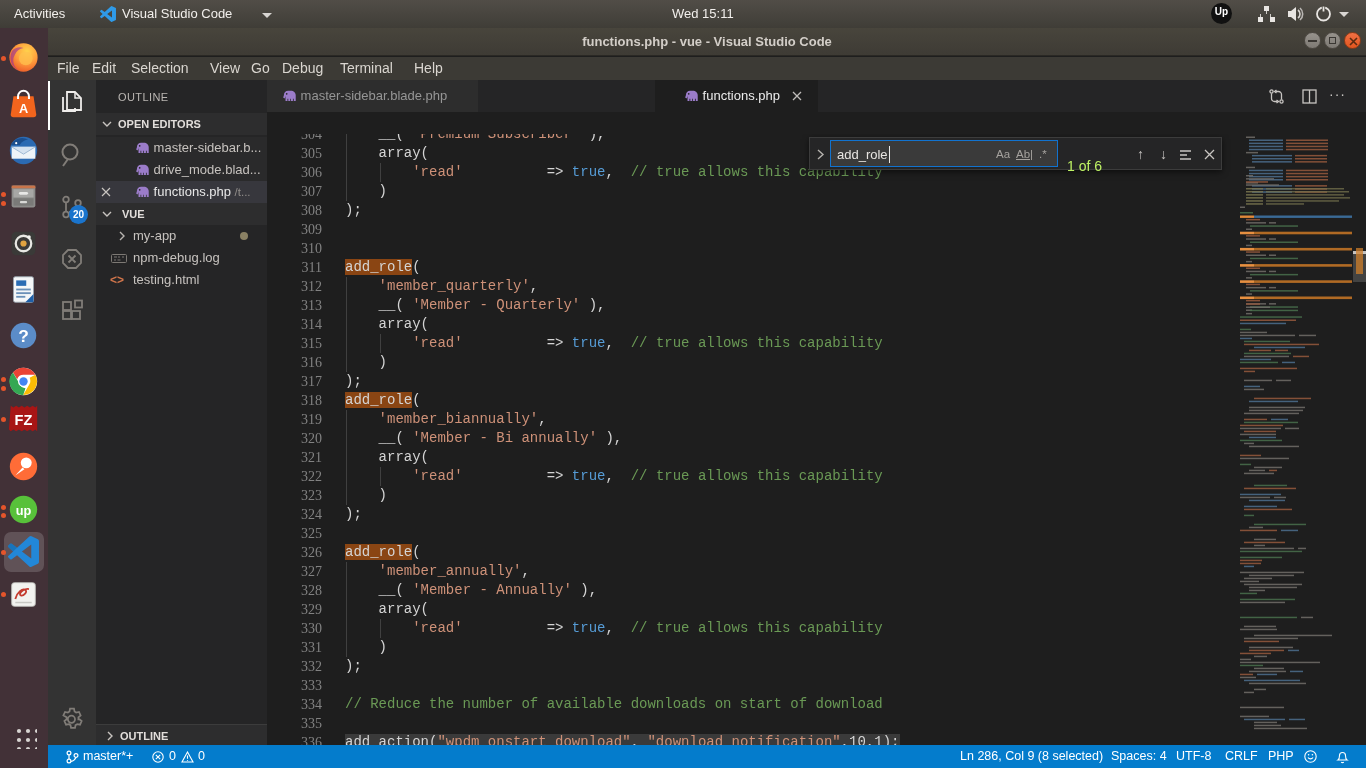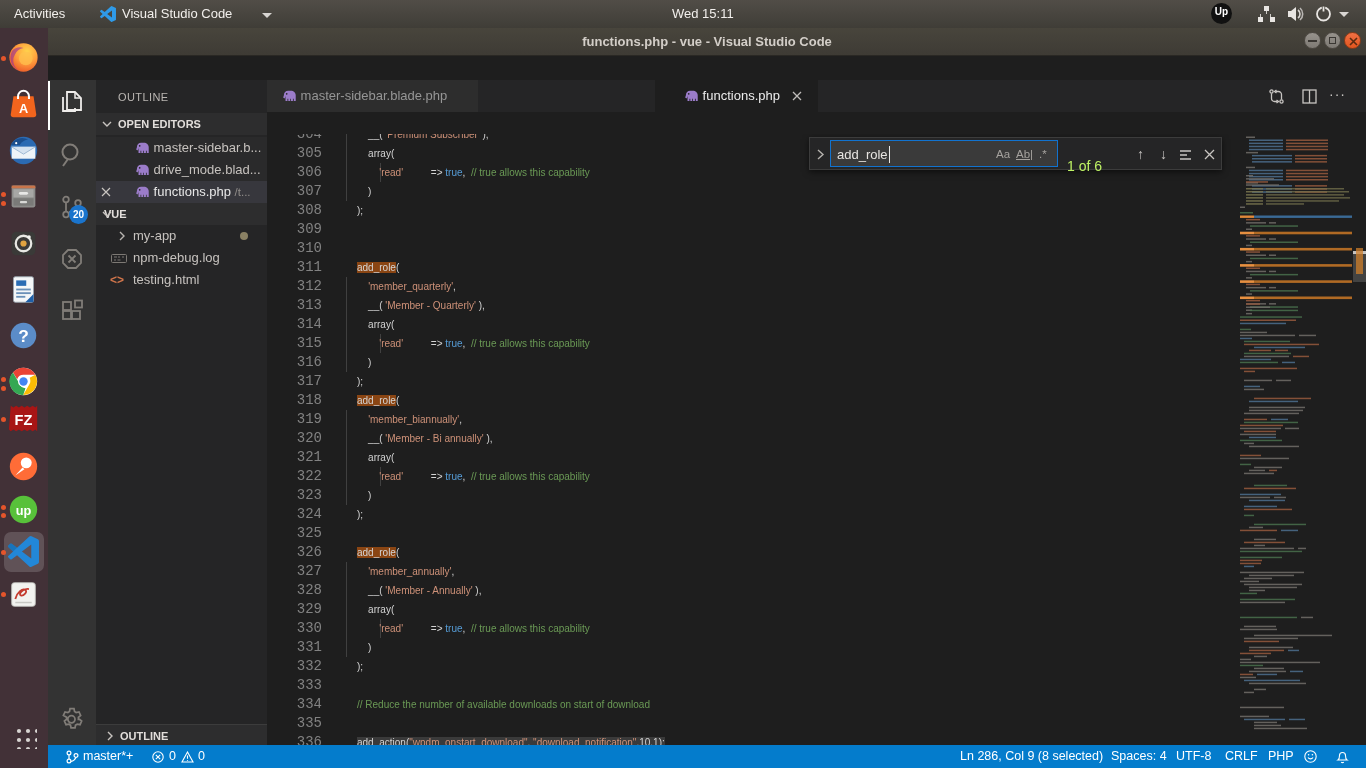--- a/index.html
+++ b/index.html
@@ -25,22 +25,22 @@
 #sidebar{position:absolute;left:48px;top:52px;width:171px;height:665px;background:#252526;color:#c6c2be;font-size:13px}
 .srow{position:absolute;left:0;width:171px;height:22px;line-height:22px;white-space:nowrap;overflow:hidden}
 .shdr{font-size:11px;font-weight:bold;color:#e2dedb}
 
 #editor{position:absolute;left:219px;top:52px;width:1099px;height:665px;background:#1e1e1e}
 #tabbar{position:absolute;left:0;top:0;width:1099px;height:32px;background:#252526}
 .tab{position:absolute;top:0;height:32px;background:#2d2d2d;border-right:1px solid #252526;color:#969696;font-size:13px}
 .tab .lbl{position:absolute;top:0;line-height:32px}
 #crumbs{position:absolute;left:0;top:32px;width:1099px;height:22px;background:#1e1e1e;color:#9d9a97;font-size:12px;line-height:22px}
 #codearea{position:absolute;left:0;top:54px;width:1099px;height:611px;overflow:hidden}
-#gutter{position:absolute;left:0;top:-9.5px;width:55px;text-align:right;font-family:Liberation Mono, monospace;font-size:14px;line-height:19px;color:#828282;white-space:pre}
-#codetxt{position:absolute;left:90px;top:-9.5px;font-family:Liberation Sans, sans-serif;font-size:10px;line-height:19px;color:#d4d4d4;white-space:pre}
+#gutter{position:absolute;left:0;top:-9.5px;width:55px;text-align:right;font-family:Liberation Serif, serif;font-size:14px;line-height:19px;color:#828282;white-space:pre}
+#codetxt{position:absolute;left:78px;top:-9.5px;font-family:Liberation Mono, monospace;font-size:14px;line-height:19px;color:#d4d4d4;white-space:pre}
 #codetxt .s{color:#ce9178}#codetxt .k{color:#569cd6}#codetxt .c{color:#6a9955}
 #codetxt .m{background:#8a4513}
 #codetxt .band{background:#3a3a3a}
 .guide{position:absolute;width:1px;background:#404040}
 
 #find{position:absolute;left:542px;top:3px;width:413px;height:33px;background:#252526;border:1px solid #3c3c3c;box-shadow:0 2px 6px rgba(0,0,0,.55);color:#c9c5c1;font-size:13px}
 #findinput{position:absolute;left:20px;top:2px;width:228px;height:27px;background:#3a3a3a;border:1px solid #1273cf;line-height:27px;color:#e8e5e2}
 
 #statusbar{position:absolute;left:0;top:717px;width:1318px;height:23px;background:#047ccc;color:#fff;font-size:12.5px}
 #statusbar span{position:absolute;top:0;line-height:23px}
@@ -194,20 +194,30 @@
         <i></i>
       </div>
 <div class="wbtn" style="left:1276px">
         <i style="left:4px;top:4px;width:7px;height:7px;background:none;border:1.5px solid #3a3733"></i>
       </div>
 <div class="wbtn" style="left:1296px;background:linear-gradient(#f07044,#e2561f);border-color:#8e3b17">
         <svg style="position:absolute;left:3px;top:3px" width="11" height="11" viewBox="0 0 11 11">
           <path d="M2 2 L9 9 M9 2 L2 9" stroke="#5a2a10" stroke-width="1.6"></path>
         </svg>
       </div>
+</div>
+<div id="menubar">
+<span style="left:9px">File</span>
+<span style="left:44px">Edit</span>
+<span style="left:83px">Selection</span>
+<span style="left:162px">View</span>
+<span style="left:203px">Go</span>
+<span style="left:234px">Debug</span>
+<span style="left:292px">Terminal</span>
+<span style="left:366px">Help</span>
 </div>
 <div id="actbar">
 <div id="actind"></div>
 <svg class="abs" style="left:10px;top:9px" width="28" height="28" viewBox="0 0 28 28">
         <g fill="none" stroke="#efedeb" stroke-width="1.8">
           <path d="M5 8 v14 h12 v-3"></path>
           <path d="M9 3 h8 l6 6 v12 H9 z"></path>
           <path d="M17 3 v6 h6" stroke-width="1.5"></path>
         </g>
       </svg>
@@ -258,21 +268,21 @@
             <circle cx="5" cy="5.2" r="0.9" fill="#252526"></circle>
           </svg> drive_mode.blad...</span></div>
 <div class="srow" style="top:101px;background:#37373d;color:#e8e8e8"><svg style="position:absolute;left:5px;top:6px" width="10" height="10" viewBox="0 0 10 10">
           <path d="M1 1 l8 8 M9 1 l-8 8" stroke="#c8c4c0" stroke-width="1.2" fill="none"></path>
         </svg><span style="margin-left:39px"><svg width="15" height="13" viewBox="0 0 16 14" style="vertical-align:-2px">
             <path fill="#9b7cc9" d="M6.5 1.8 C3.8 1.8 2.1 3.6 2 6.2 C1.95 7.5 1.6 8.3 1 9 L2.7 10.1 C3.4 9.3 3.7 8.2 3.7 7 L3.7 13 H5.8 V10.6 H6.7 V13 H8.8 V10.6 H9.6 V13 H11.7 V10.6 H12.6 V13 H14.7 V6.6 C14.7 3.8 12.4 1.8 9.5 1.8 Z"></path>
             <circle cx="5" cy="5.2" r="0.9" fill="#252526"></circle>
           </svg> functions.php <span style="color:#918d8a;font-size:11.5px">/t...</span></span></div>
 <div class="srow shdr" style="top:123px;background:#2d2d2e"><svg style="position:absolute;left:6px;top:6px" width="10" height="10" viewBox="0 0 10 10">
           <path d="M1 3 l4 4 4-4" stroke="#c8c4c0" stroke-width="1.4" fill="none"></path>
-        </svg><span style="margin-left:8px">VUE</span></div>
+        </svg><span style="margin-left:26px">VUE</span></div>
 <div class="srow" style="top:145px"><svg style="position:absolute;left:21px;top:6px" width="10" height="10" viewBox="0 0 10 10">
           <path d="M3 1 l4 4 -4 4" stroke="#b8b4b0" stroke-width="1.4" fill="none"></path>
         </svg><span style="margin-left:37px">my-app</span><div style="position:absolute;left:144px;top:7px;width:8px;height:8px;border-radius:50%;background:#8a8164"></div></div>
 <div class="srow" style="top:167px"><svg style="position:absolute;left:15px;top:6px" width="16" height="11" viewBox="0 0 16 11">
           <rect x="0.5" y="1.5" width="15" height="8" rx="1" fill="none" stroke="#7d7974" stroke-width="1"></rect>
           <path d="M3 4 h3 M7 4 h2 M11 4 h2 M3 7 h2 M6.5 7 h3" stroke="#7d7974" stroke-width="1"></path>
         </svg><span style="margin-left:37px">npm-debug.log</span></div>
 <div class="srow" style="top:189px"><span style="position:absolute;left:14px;top:0;color:#d0754b;font-size:12px;font-weight:bold">&lt;&gt;</span><span style="margin-left:37px">testing.html</span></div>
 <div class="srow shdr" style="top:644px;background:#2d2d2e;border-top:1px solid #3c3c3c"><svg style="position:absolute;left:9px;top:6px" width="10" height="10" viewBox="0 0 10 10">
           <path d="M3 1 l4 4 -4 4" stroke="#c8c4c0" stroke-width="1.4" fill="none"></path>

